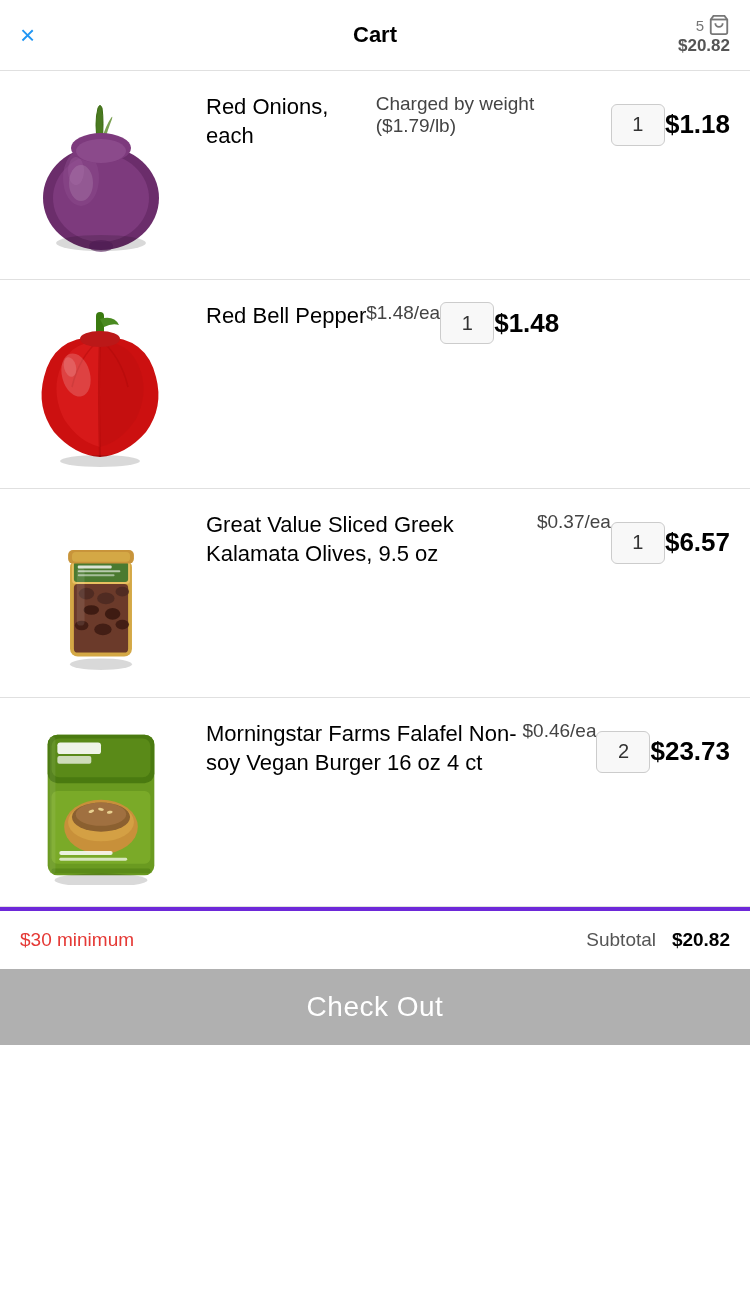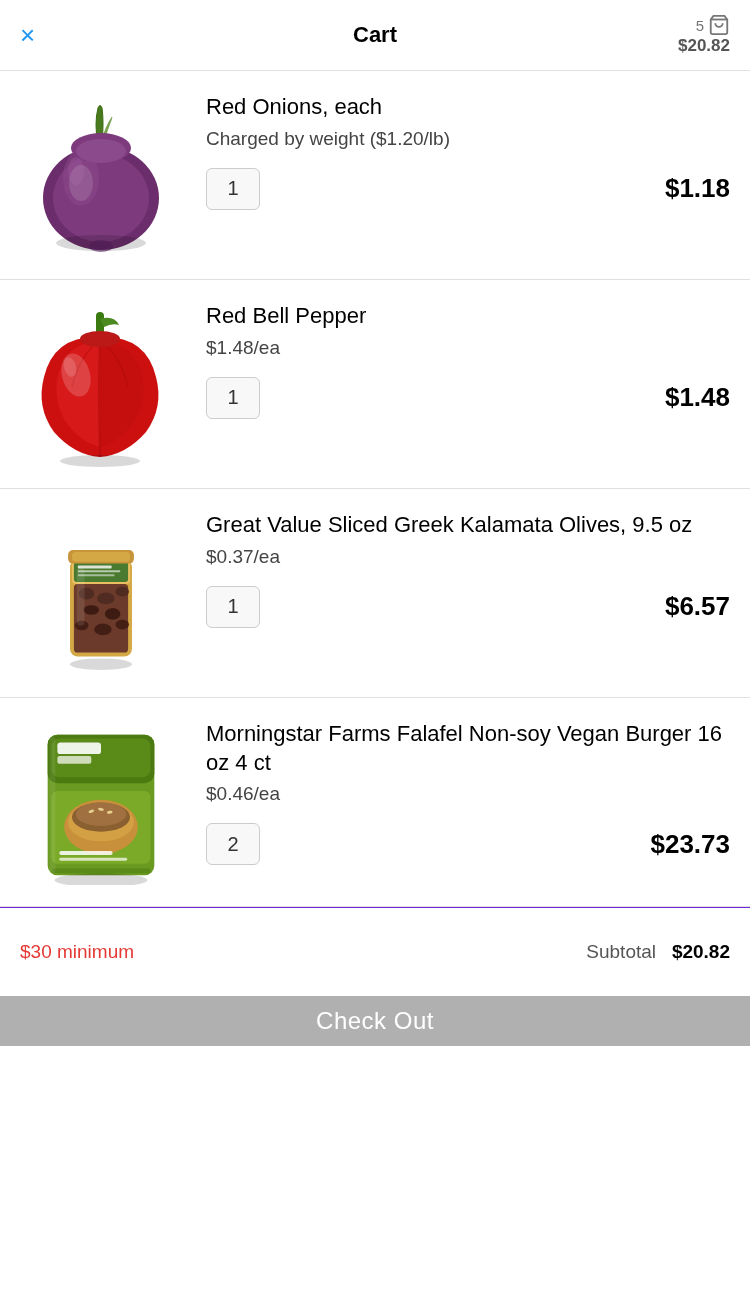--- a/index.html
+++ b/index.html
@@ -93,21 +93,21 @@
       height: 150px;
     }
     .falafel-img {
       width: 130px;
       height: 160px;
     }
 
     .item-details {
       flex: 1;
       display: flex;
-      flex-direction: column;
+      flex-direction: row;
     }
     .item-name {
       font-size: 22px;
       font-weight: 500;
       color: #000;
       line-height: 1.3;
       margin-bottom: 6px;
     }
     .item-price-per {
       font-size: 19px;
@@ -134,22 +134,22 @@
     }
     .item-total {
       font-size: 26px;
       font-weight: 700;
       color: #000;
     }
 
     
     .footer {
       background: #fff;
-      border-top: 1px solid #6d28d9;
-      padding: 33px 20px;
+      border-top: 4px solid #6d28d9;
+      padding: 18px 20px;
       display: flex;
       align-items: center;
       justify-content: space-between;
     }
     .minimum-warning {
       color: #e53935;
       font-size: 19px;
       font-weight: 500;
     }
     .subtotal-section {
@@ -159,24 +159,24 @@
     }
     .subtotal-amount {
       font-weight: 700;
       color: #000;
     }
 
     .checkout-btn {
       width: 100%;
       background: #b0b0b0;
       color: #fff;
-      font-size: 24px;
+      font-size: 28px;
       font-weight: 500;
       border: none;
-      padding: 11px;
+      padding: 22px;
       text-align: center;
       cursor: pointer;
       letter-spacing: 0.5px;
     }
   </style>
 </head>
 <body>
 
 
 
@@ -216,21 +216,21 @@
       <ellipse cx="75" cy="45" rx="30" ry="15" fill="#7D3A7D"></ellipse>
       <ellipse cx="75" cy="48" rx="25" ry="12" fill="#8B4A8B"></ellipse>
 
       <ellipse cx="55" cy="80" rx="12" ry="18" fill="#ffffff" opacity="0.12"></ellipse>
 
       <ellipse cx="75" cy="140" rx="45" ry="8" fill="#000" opacity="0.15"></ellipse>
     </svg>
   </div>
   <div class="item-details">
     <div class="item-name">Red Onions, each</div>
-    <div class="item-price-per">Charged by weight ($1.20/lb)</div>
+    <div class="item-price-per">Charged by weight ($1.79/lb)</div>
     <div class="item-qty-row">
       <div class="qty-box">1</div>
       <div class="item-total">$1.18</div>
     </div>
   </div>
 </div>
 
 
 <div class="cart-item">
   <div class="item-image-container">

